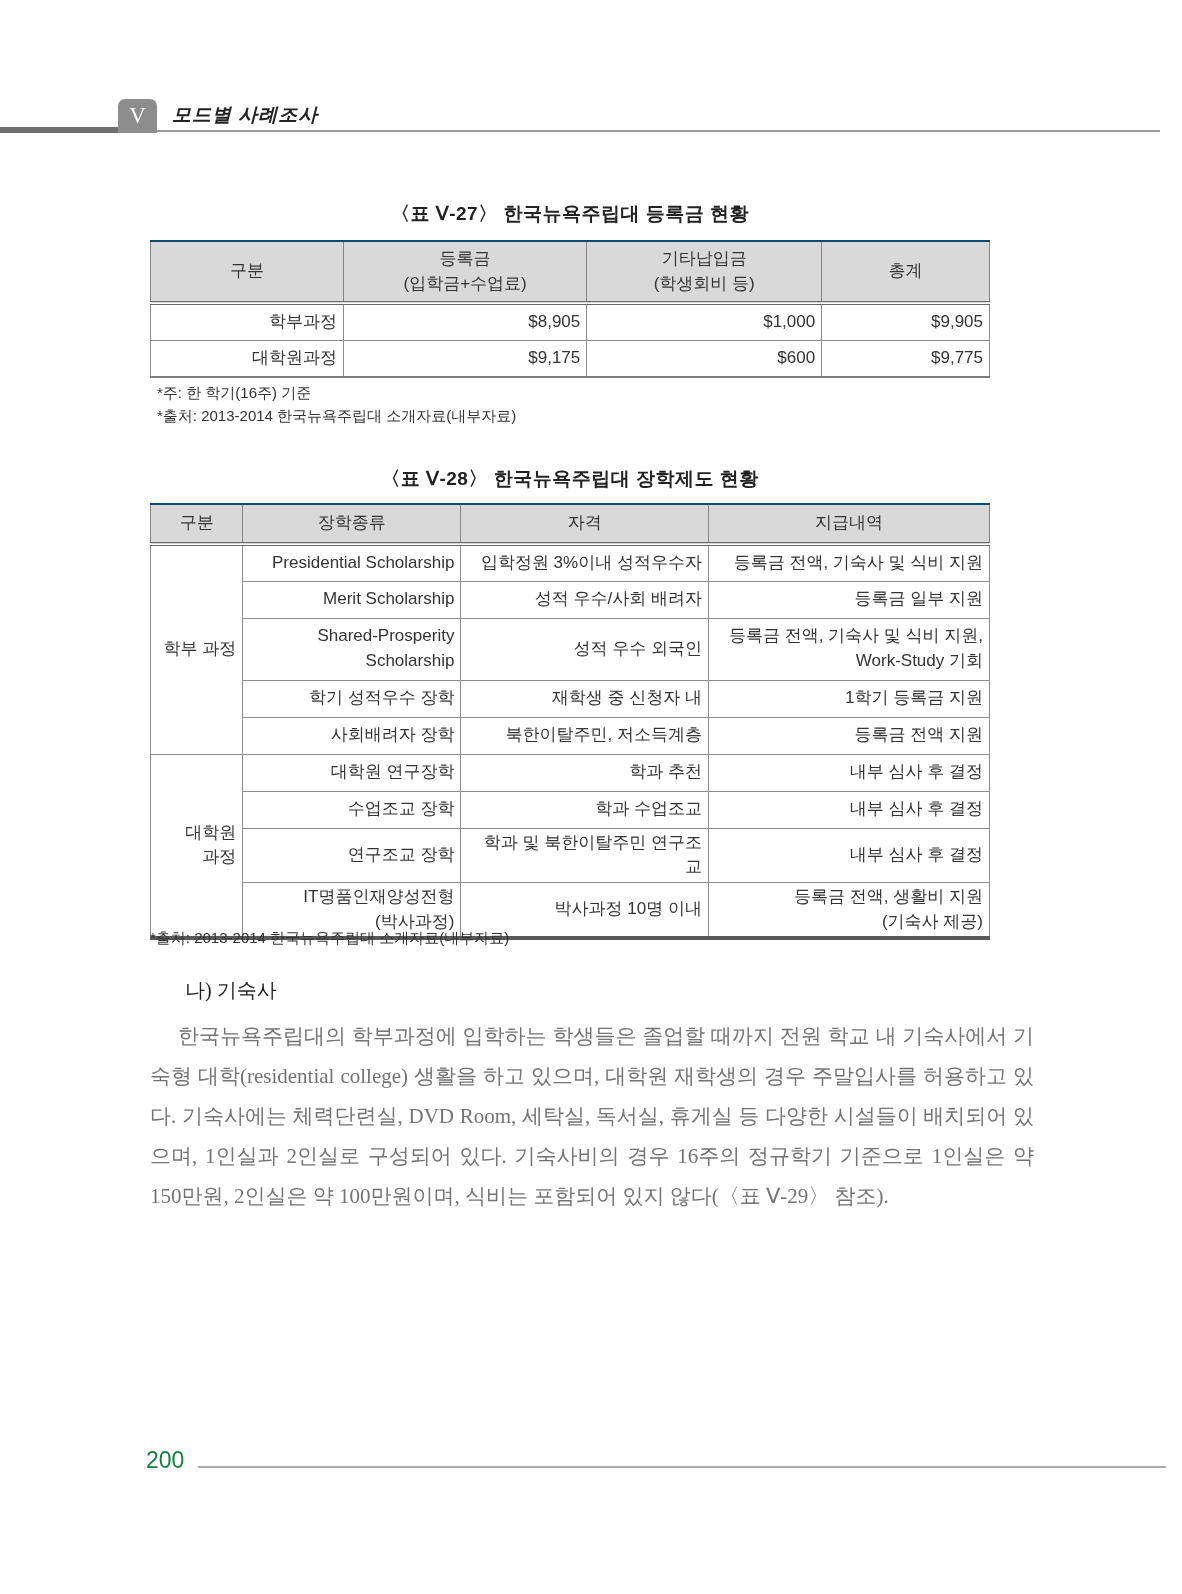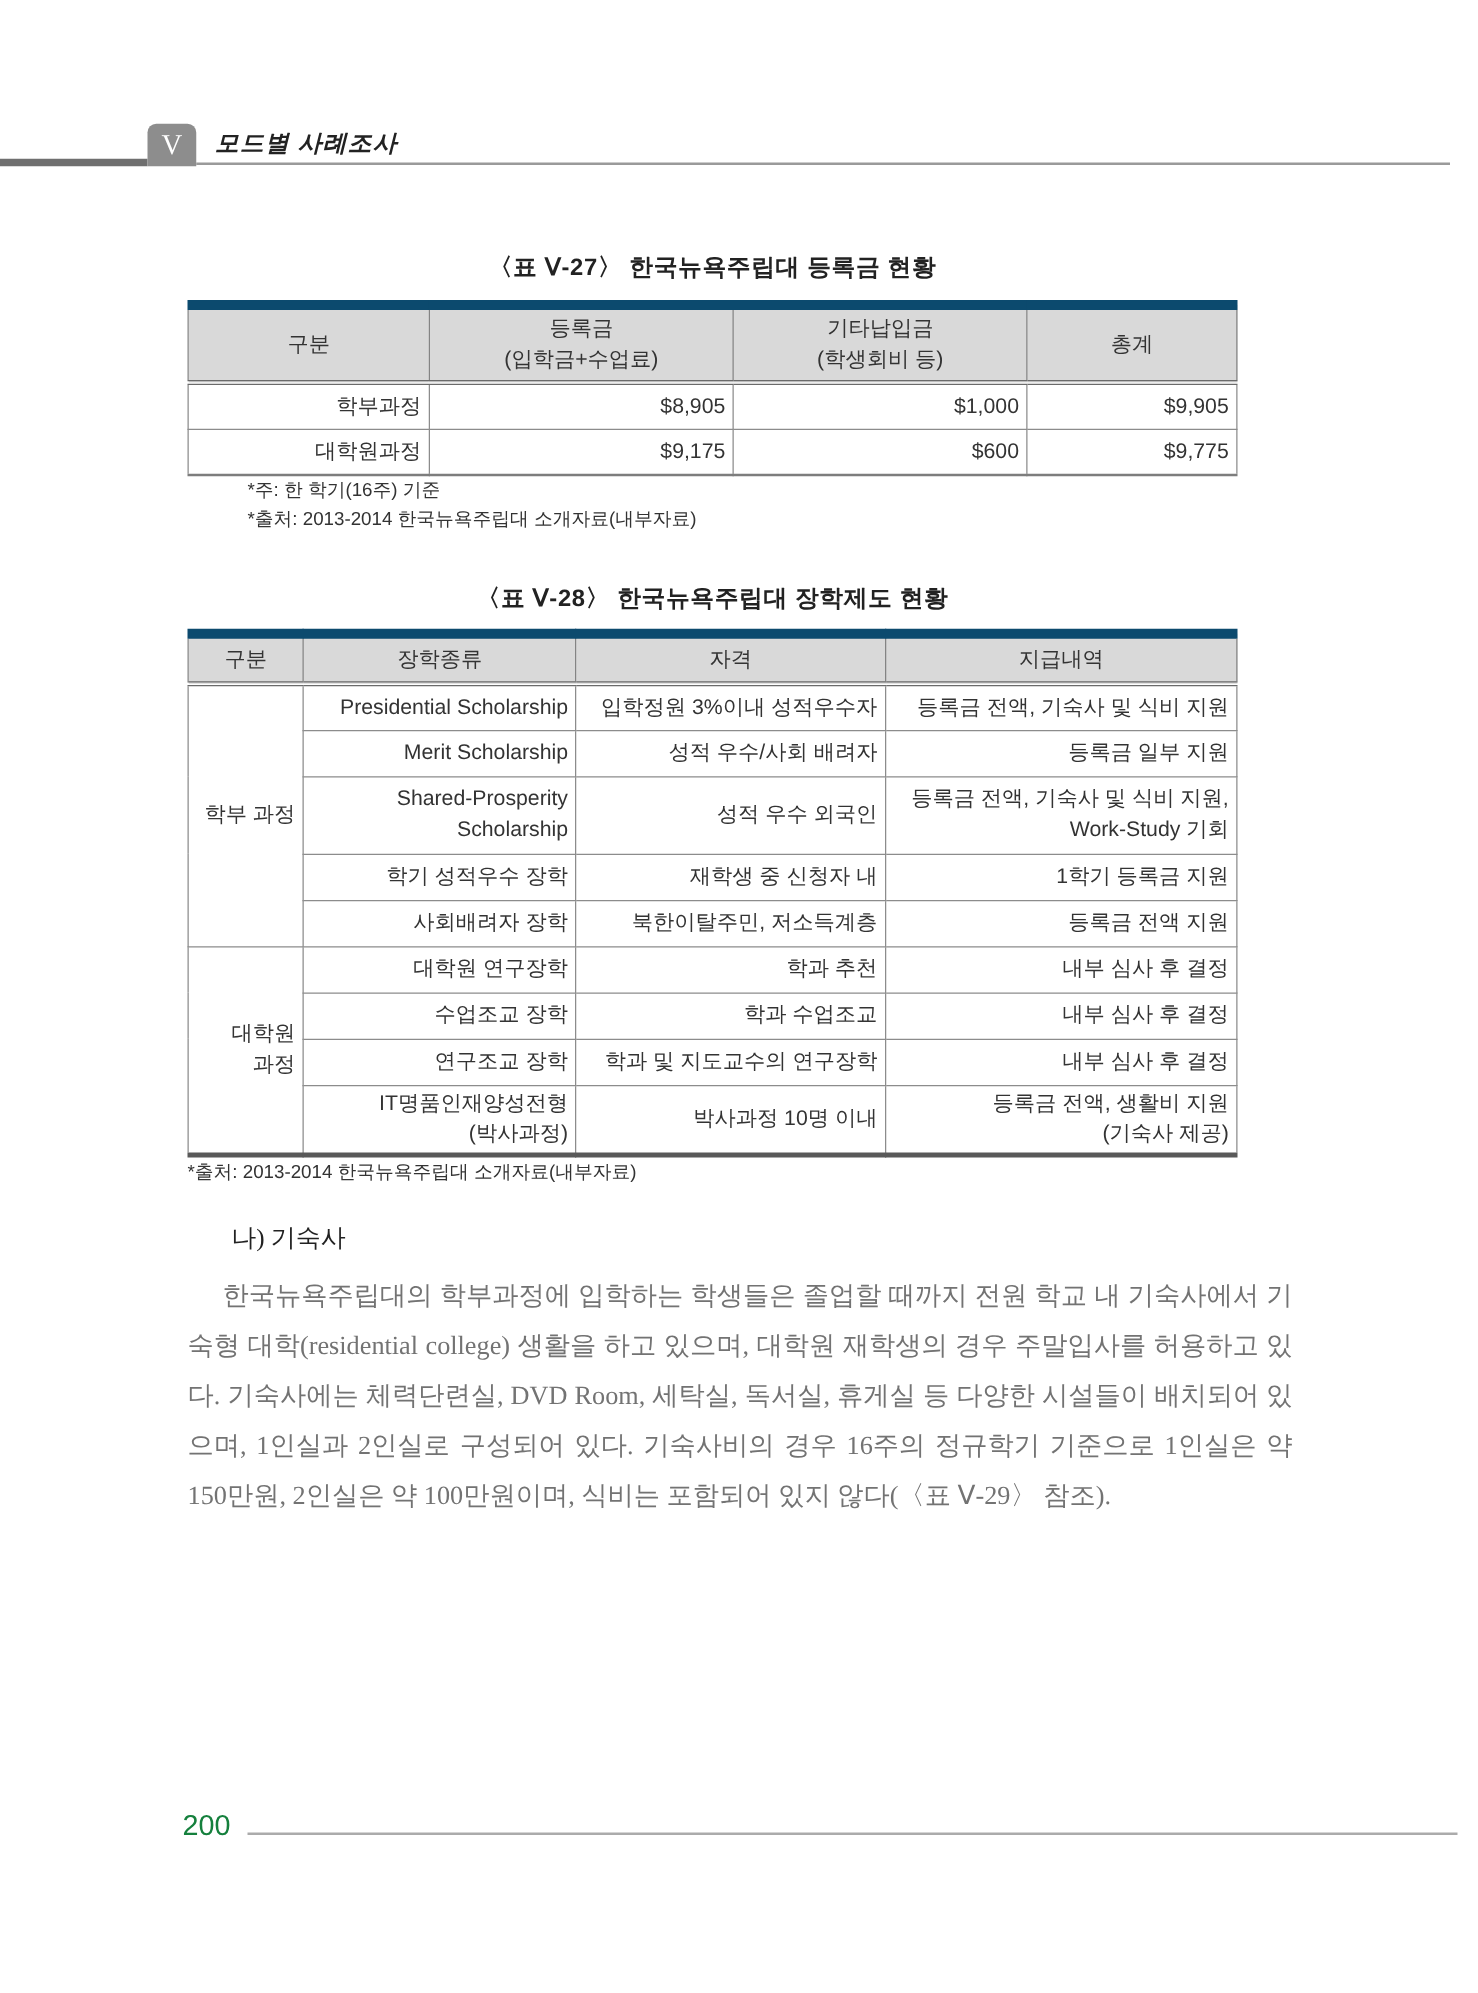--- a/index.html
+++ b/index.html
@@ -30,21 +30,21 @@
     font-size:19px; font-weight:700; color:#222222; letter-spacing:0.5px;
   }
   .caption-1 { top:201px; }
   .caption-2 { top:466px; }
 
   
   table.dtable {
     position:absolute; left:150px; width:840px;
     border-collapse:collapse; table-layout:fixed;
     font-size:17px; color:#333333;
-    border-top:8px solid #0c4a6e;
+    border-top:2px solid #0c4a6e;
   }
   .tbl-1 { top:240px; border-bottom:2px solid #7d7d7d; }
   .tbl-2 { top:503px; border-bottom:4px solid #595959; }
   table.dtable th {
     background:#d9d9d9; border:1px solid #848484; border-bottom:4px double #6a6a6a;
     font-weight:500; text-align:center; vertical-align:middle; white-space:pre-line; line-height:1.45;
   }
   table.dtable td {
     border:1px solid #8c8c8c; text-align:right; vertical-align:middle;
     white-space:pre-line; line-height:1.45; padding:2px 6px;
@@ -53,21 +53,21 @@
   .tbl-1 td { height:37px; }
   .tbl-2 th { height:40px; }
   .h37 td { height:37px; }
   .h62 td { height:62px; }
   .h56 td { height:56px; }
 
   
   .footnote {
     position:absolute; font-size:15px; color:#333333; line-height:23px;
   }
-  .note-1 { left:157px; top:381px;margin-left:41px; }
+  .note-1 { left:157px; top:381px; }
   .note-2 { left:150px; top:926px; }
 
   
   .section-heading {
     position:absolute; left:185px; top:977px;
     font-family:"Liberation Serif", serif; font-size:20px; color:#222222;text-align:center;
   }
   .body-paragraph {
     position:absolute; left:150px; top:1016px; width:884px;
     font-family:"Liberation Serif", serif; font-size:21px; color:#737373;
@@ -185,21 +185,21 @@
         <td>학과 추천</td>
         <td>내부 심사 후 결정</td>
       </tr>
       <tr class="h37">
         <td>수업조교 장학</td>
         <td>학과 수업조교</td>
         <td>내부 심사 후 결정</td>
       </tr>
       <tr class="h37">
         <td>연구조교 장학</td>
-        <td>학과 및 지도교수의 연구장학</td>
+        <td>학과 및 북한이탈주민 연구조교</td>
         <td>내부 심사 후 결정</td>
       </tr>
       <tr class="h56">
         <td>IT명품인재양성전형
 (박사과정)</td>
         <td>박사과정 10명 이내</td>
         <td>등록금 전액, 생활비 지원
 (기숙사 제공)</td>
       </tr>
     </tbody>

